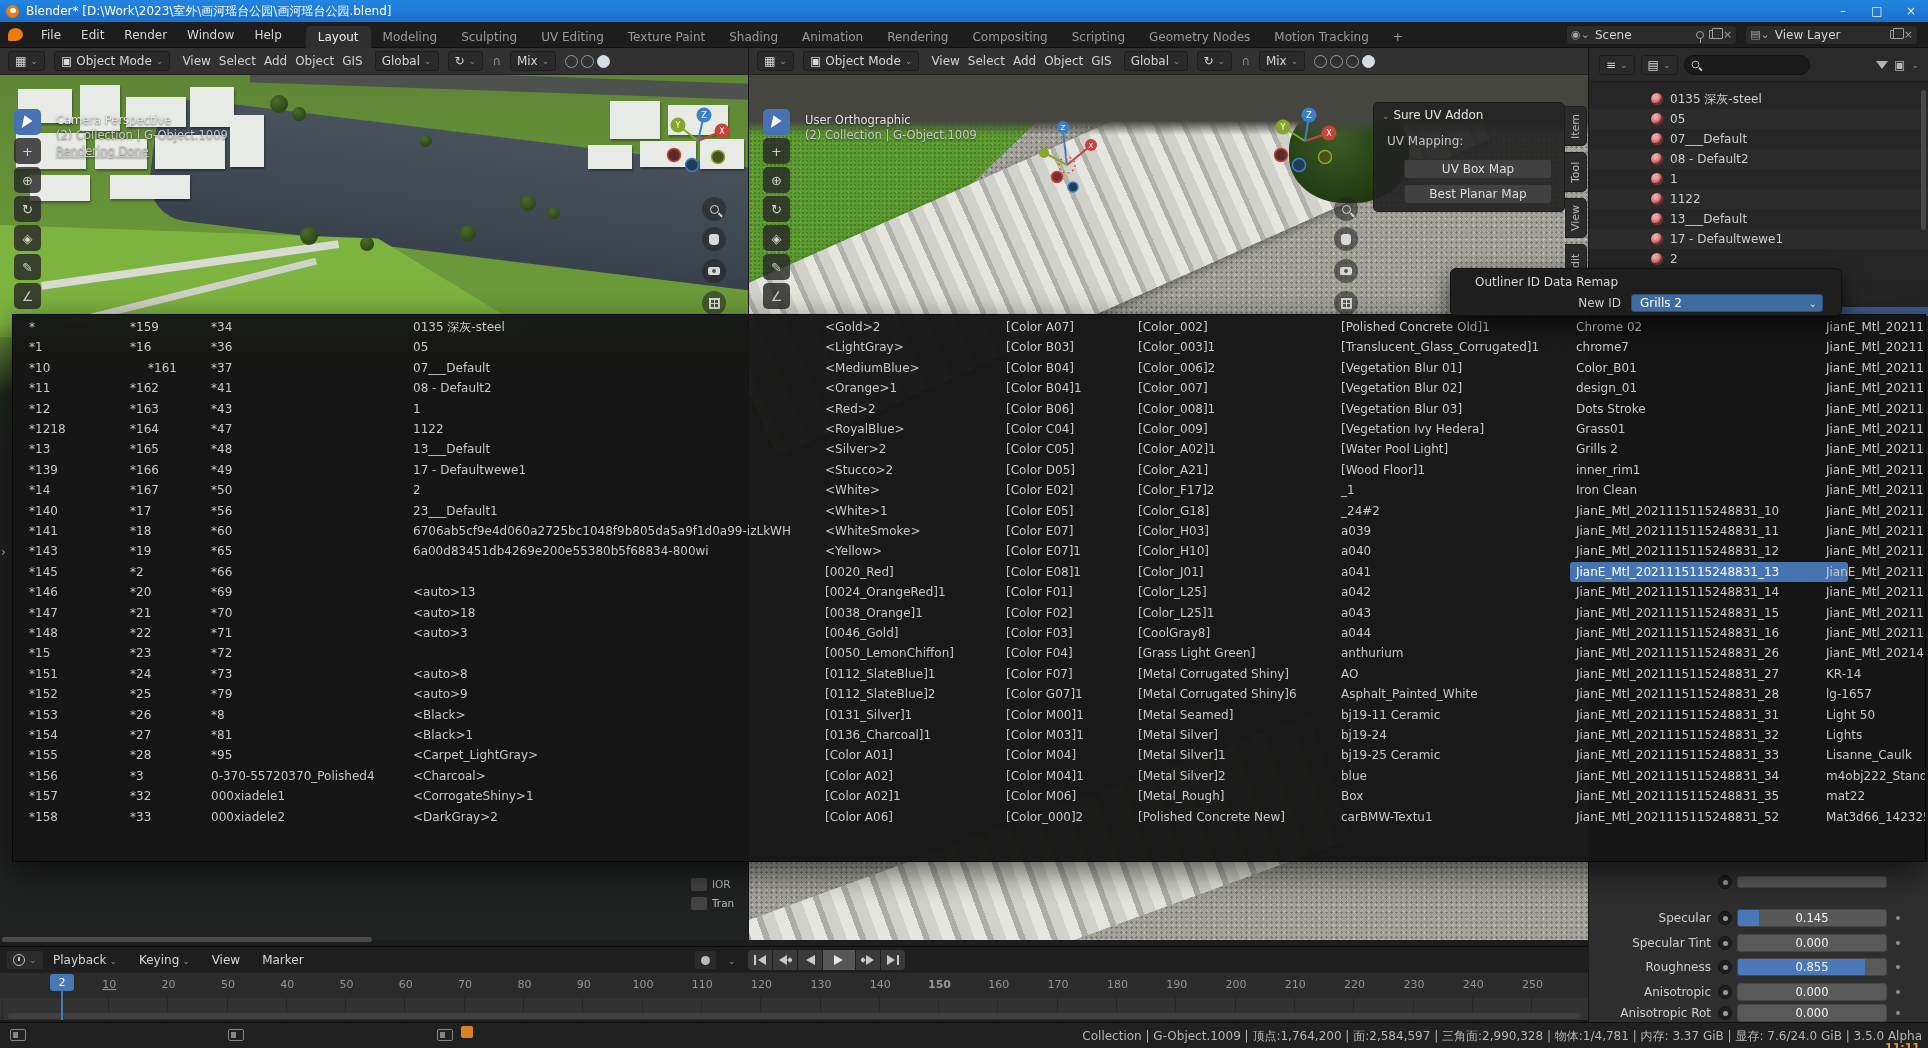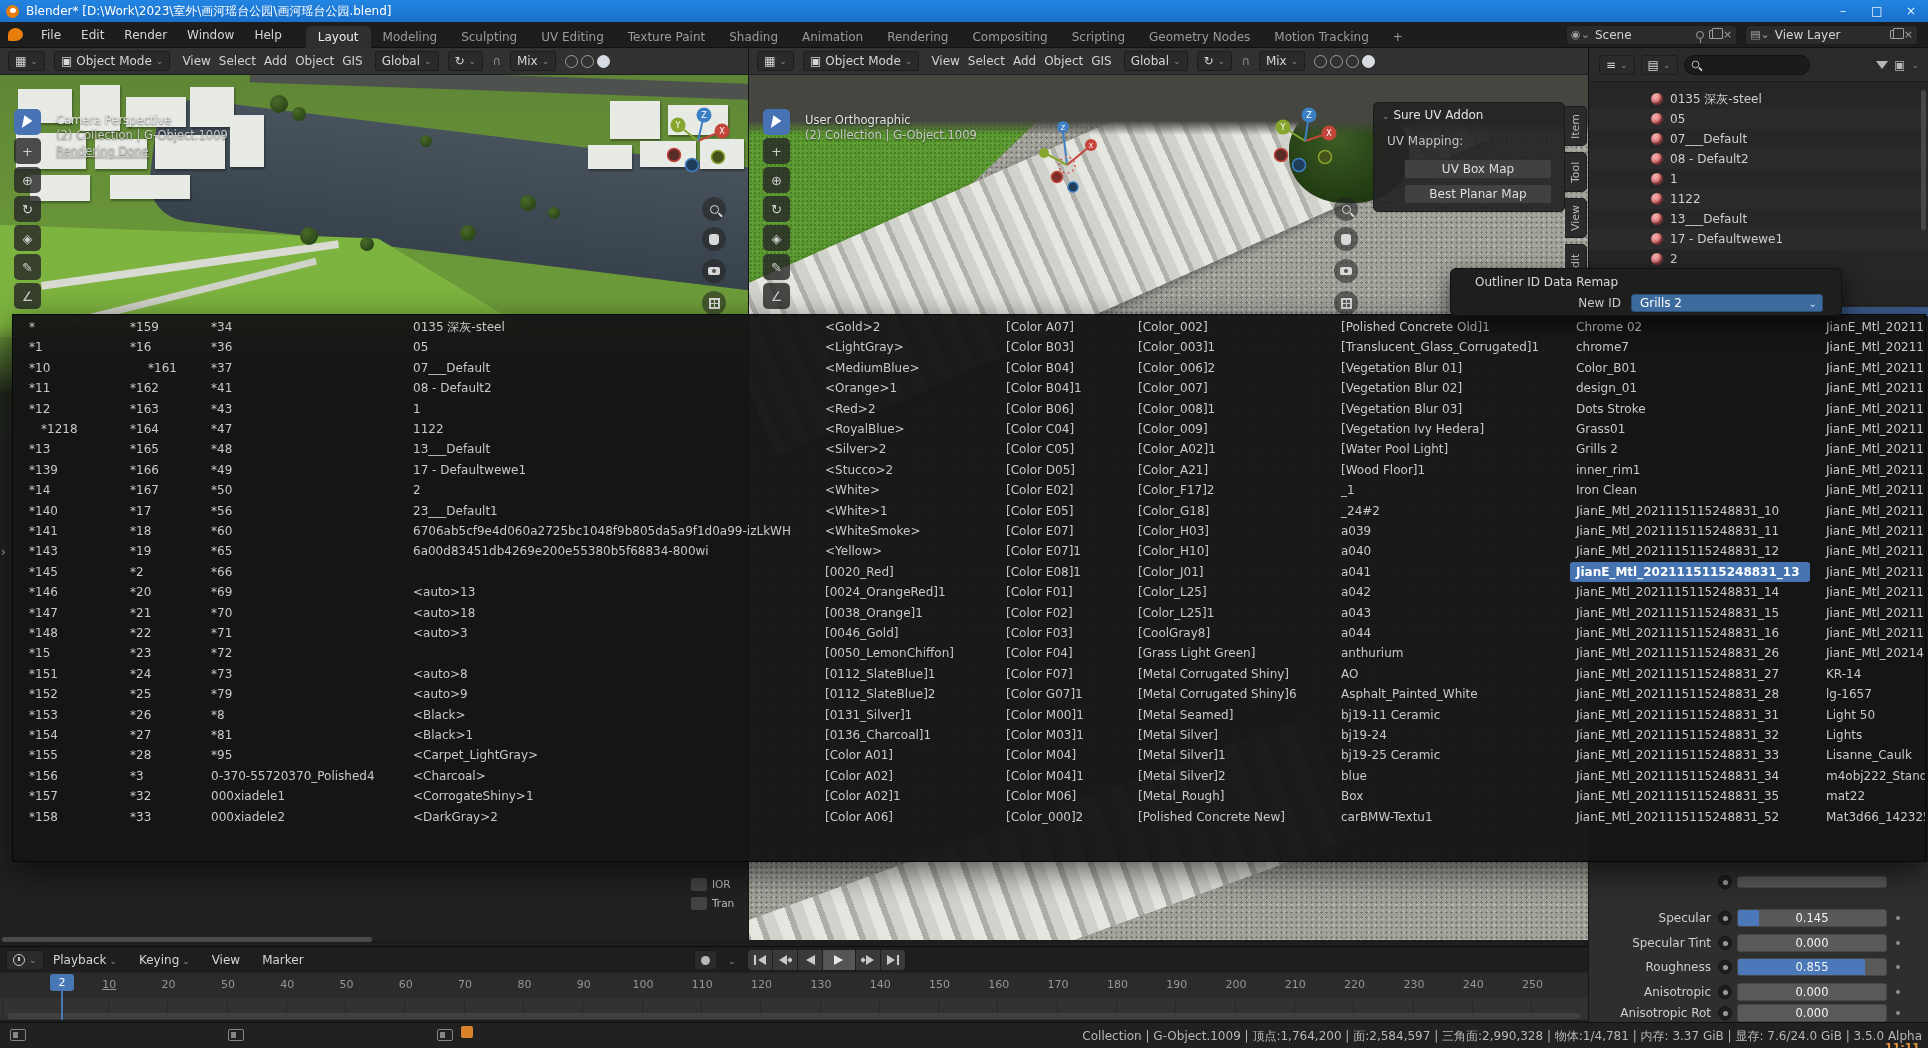--- a/index.html
+++ b/index.html
@@ -482,21 +482,21 @@
       <span class="ddchev">⌄</span>
     </div>
   </div>
 
   <div id="dropdown" class="abs">
       <div class="dd-cell" style="left: 10px; top: 2px; width: 97px;">*</div>
       <div class="dd-cell" style="left: 10px; top: 22.4px; width: 97px;">*1</div>
       <div class="dd-cell" style="left: 10px; top: 42.8px; width: 97px;">*10</div>
       <div class="dd-cell" style="left: 10px; top: 63.2px; width: 97px;">*11</div>
       <div class="dd-cell" style="left: 10px; top: 83.6px; width: 97px;">*12</div>
-      <div class="dd-cell" style="left: 10px; top: 104px; width: 97px; margin-left: 12px;">*1218</div>
+      <div class="dd-cell" style="left: 10px; top: 104px; width: 97px;">*1218</div>
       <div class="dd-cell" style="left: 10px; top: 124.4px; width: 97px;">*13</div>
       <div class="dd-cell" style="left: 10px; top: 144.8px; width: 97px;">*139</div>
       <div class="dd-cell" style="left: 10px; top: 165.2px; width: 97px;">*14</div>
       <div class="dd-cell" style="left: 10px; top: 185.6px; width: 97px;">*140</div>
       <div class="dd-cell" style="left: 10px; top: 206px; width: 97px;">*141</div>
       <div class="dd-cell" style="left: 10px; top: 226.4px; width: 97px;">*143</div>
       <div class="dd-cell" style="left: 10px; top: 246.8px; width: 97px;">*145</div>
       <div class="dd-cell" style="left: 10px; top: 267.2px; width: 97px;">*146</div>
       <div class="dd-cell" style="left: 10px; top: 287.6px; width: 97px;">*147</div>
       <div class="dd-cell" style="left: 10px; top: 308px; width: 97px;">*148</div>
@@ -687,21 +687,21 @@
       <div class="dd-cell" style="left: 1557px; top: 42.8px; width: 246px;">Color_B01</div>
       <div class="dd-cell" style="left: 1557px; top: 63.2px; width: 246px;">design_01</div>
       <div class="dd-cell" style="left: 1557px; top: 83.6px; width: 246px;">Dots Stroke</div>
       <div class="dd-cell" style="left: 1557px; top: 104px; width: 246px;">Grass01</div>
       <div class="dd-cell" style="left: 1557px; top: 124.4px; width: 246px;">Grills 2</div>
       <div class="dd-cell" style="left: 1557px; top: 144.8px; width: 246px;">inner_rim1</div>
       <div class="dd-cell" style="left: 1557px; top: 165.2px; width: 246px;">Iron Clean</div>
       <div class="dd-cell" style="left: 1557px; top: 185.6px; width: 246px;">JianE_Mtl_2021115115248831_10</div>
       <div class="dd-cell" style="left: 1557px; top: 206px; width: 246px;">JianE_Mtl_2021115115248831_11</div>
       <div class="dd-cell" style="left: 1557px; top: 226.4px; width: 246px;">JianE_Mtl_2021115115248831_12</div>
-      <div class="dd-cell hl" style="left: 1557px; top: 246.8px; width: 240px; font-weight: bold;">JianE_Mtl_2021115115248831_13</div>
+      <div class="dd-cell hl" style="left: 1557px; top: 246.8px; width: 278px;">JianE_Mtl_2021115115248831_13</div>
       <div class="dd-cell" style="left: 1557px; top: 267.2px; width: 246px;">JianE_Mtl_2021115115248831_14</div>
       <div class="dd-cell" style="left: 1557px; top: 287.6px; width: 246px;">JianE_Mtl_2021115115248831_15</div>
       <div class="dd-cell" style="left: 1557px; top: 308px; width: 246px;">JianE_Mtl_2021115115248831_16</div>
       <div class="dd-cell" style="left: 1557px; top: 328.4px; width: 246px;">JianE_Mtl_2021115115248831_26</div>
       <div class="dd-cell" style="left: 1557px; top: 348.8px; width: 246px;">JianE_Mtl_2021115115248831_27</div>
       <div class="dd-cell" style="left: 1557px; top: 369.2px; width: 246px;">JianE_Mtl_2021115115248831_28</div>
       <div class="dd-cell" style="left: 1557px; top: 389.6px; width: 246px;">JianE_Mtl_2021115115248831_31</div>
       <div class="dd-cell" style="left: 1557px; top: 410px; width: 246px;">JianE_Mtl_2021115115248831_32</div>
       <div class="dd-cell" style="left: 1557px; top: 430.4px; width: 246px;">JianE_Mtl_2021115115248831_33</div>
       <div class="dd-cell" style="left: 1557px; top: 450.8px; width: 246px;">JianE_Mtl_2021115115248831_34</div>
@@ -802,21 +802,21 @@
       <div class="rnum" style="left: 326.5px;">50</div>
       <div class="rnum" style="left: 385.8px;">60</div>
       <div class="rnum" style="left: 445.1px;">70</div>
       <div class="rnum" style="left: 504.4px;">80</div>
       <div class="rnum" style="left: 563.7px;">90</div>
       <div class="rnum" style="left: 623px;">100</div>
       <div class="rnum" style="left: 682.3px;">110</div>
       <div class="rnum" style="left: 741.6px;">120</div>
       <div class="rnum" style="left: 800.9px;">130</div>
       <div class="rnum" style="left: 860.2px;">140</div>
-      <div class="rnum" style="left: 919.5px;">150</div>
+      <div class="rnum" style="left: 919.5px; font-weight: bold;">150</div>
       <div class="rnum" style="left: 978.8px;">160</div>
       <div class="rnum" style="left: 1038.1px;">170</div>
       <div class="rnum" style="left: 1097.4px;">180</div>
       <div class="rnum" style="left: 1156.7px;">190</div>
       <div class="rnum" style="left: 1216px;">200</div>
       <div class="rnum" style="left: 1275.3px;">210</div>
       <div class="rnum" style="left: 1334.6px;">220</div>
       <div class="rnum" style="left: 1393.9px;">230</div>
       <div class="rnum" style="left: 1453.2px;">240</div>
       <div class="rnum" style="left: 1512.5px;">250</div>

